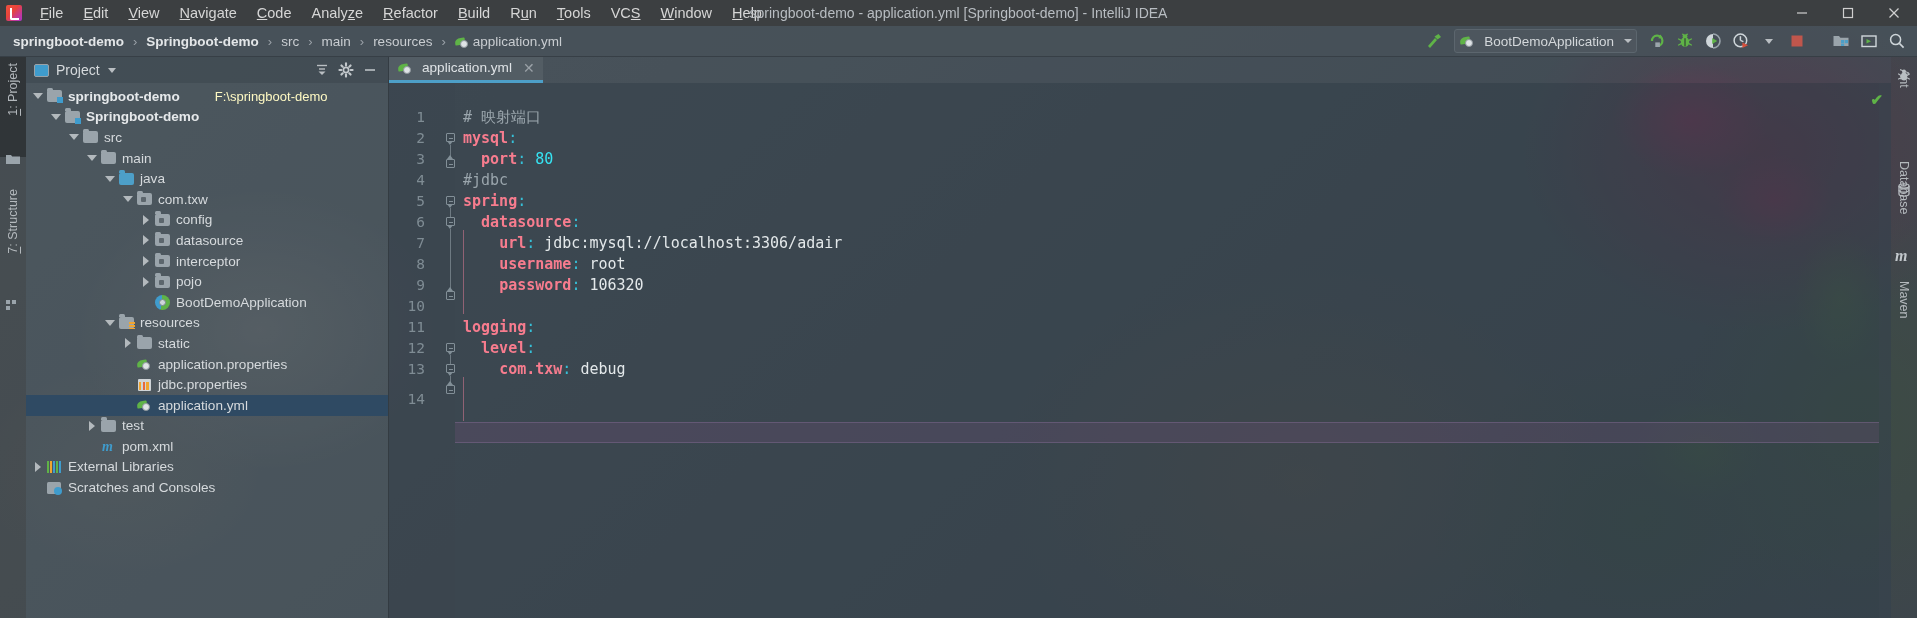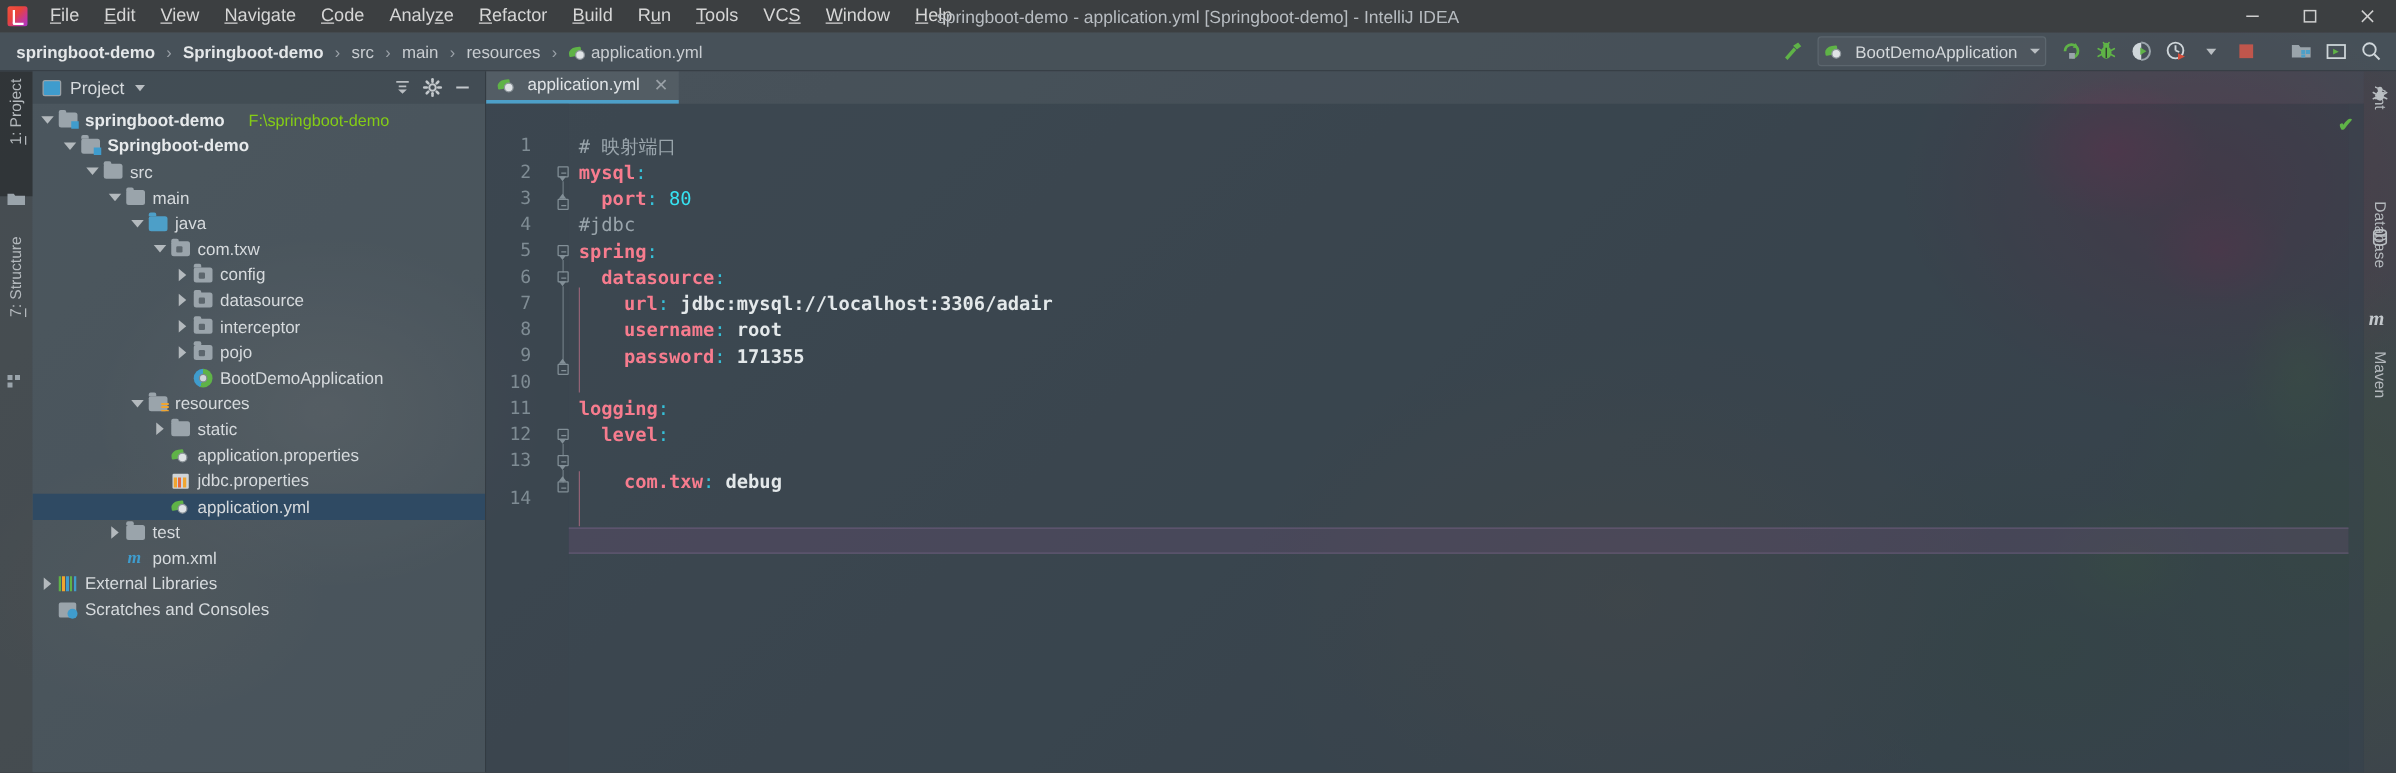--- a/index.html
+++ b/index.html
@@ -110,21 +110,21 @@
 
   .tree{flex:1;overflow:hidden;padding-top:3px;font-size:13.6px;color:#d4d8db;}
   .trow{display:flex;align-items:center;height:20.6px;white-space:nowrap;padding-left:4px;}
   .trow.selected{background:#2f4a63;}
   .twist{width:16px;height:16px;flex:none;display:flex;align-items:center;justify-content:center;}
   .twist .arr-d{width:0;height:0;border-left:5px solid transparent;border-right:5px solid transparent;border-top:6px solid #b3b9bd;}
   .twist .arr-r{width:0;height:0;border-top:5px solid transparent;border-bottom:5px solid transparent;border-left:6px solid #b3b9bd;}
   .ticon{width:17px;height:16px;flex:none;margin-right:5px;position:relative;}
   .tlabel{color:#d6dadd;}
   .tlabel.bold{font-weight:bold;color:#e6e9eb;}
-  .tpath{color:#84cc16;margin-left:7px;font-size:13px;padding-left:12px;}
+  .tpath{color:#fef9c3;margin-left:23px;font-size:13px;padding-left:12px;}
 
   
   .f-plain{position:absolute;left:1px;top:2px;width:15px;height:12px;background:#9aa4ab;border-radius:1.5px 2px 2px 2px;}
   .f-plain::before{content:"";position:absolute;left:0;top:-2.5px;width:6px;height:3px;background:#9aa4ab;border-radius:1.5px 1.5px 0 0;}
   .f-blue{background:#4d9fc8 !important;}
   .f-blue::before{background:#4d9fc8 !important;}
   .f-mod::after{content:"";position:absolute;right:-1px;bottom:-1px;width:6px;height:6px;background:#3f9ccd;}
   .f-res::after{content:"";position:absolute;right:-1px;bottom:0px;width:6px;height:7px;
     background:repeating-linear-gradient(#f0a530 0 1.6px,transparent 1.6px 3px);}
   .f-pkg::after{content:"";position:absolute;left:4px;top:4px;width:5px;height:5px;background:#5c666d;border-radius:1px;}
@@ -170,21 +170,21 @@
   .codeline{
     position:absolute;left:0;right:0;height:21px;line-height:21px;
     font-family:"DejaVu Sans Mono",monospace;font-size:15px;white-space:pre;
     padding-left:8px;
   }
   .cur-line{position:absolute;left:-66px;right:0;height:21px;background:rgba(110,80,120,.30);
     border-top:1px solid rgba(150,120,165,.35);border-bottom:1px solid rgba(150,120,165,.35);box-sizing:border-box;}
   .k-key{color:#f77c8e;font-weight:bold;}
   .k-colon{color:#36c0d8;}
   .k-num{color:#36e3f2;}
-  .k-str{color:#e3e8ea;font-weight:bold;}
+  .k-str{color:#e3e8ea;}
   .k-com{color:#9aa5ac;}
   .indent-guide{position:absolute;width:1px;background:rgba(215,120,145,.55);}
 
   .marker-strip{
     width:12px;flex:none;background:rgba(60,70,79,.35);position:relative;
   }
   .vcheck{position:absolute;right:8px;top:8px;color:#5fb347;font-size:15px;font-weight:bold;}
 
   
   .rstrip{width:26px;flex:none;background:rgba(60,63,65,.42);position:relative;}
@@ -670,28 +670,28 @@
           <div class="codeline" style="top:87px"><span class="k-com">#jdbc</span></div>
 
           <div class="codeline" style="top:108px"><span class="k-key">spring</span><span class="k-colon">:</span></div>
 
           <div class="codeline" style="top:129px"><span class="k-str">  </span><span class="k-key">datasource</span><span class="k-colon">:</span></div>
 
           <div class="codeline" style="top:150px"><span class="k-str">    </span><span class="k-key">url</span><span class="k-colon">:</span><span class="k-str"> jdbc:mysql://localhost:3306/adair</span></div>
 
           <div class="codeline" style="top:171px"><span class="k-str">    </span><span class="k-key">username</span><span class="k-colon">:</span><span class="k-str"> root</span></div>
 
-          <div class="codeline" style="top:192px"><span class="k-str">    </span><span class="k-key">password</span><span class="k-colon">:</span><span class="k-str"> 171355</span></div>
+          <div class="codeline" style="top:192px"><span class="k-str">    </span><span class="k-key">password</span><span class="k-colon">:</span><span class="k-str"> 106320</span></div>
 
 
           <div class="codeline" style="top:234px"><span class="k-key">logging</span><span class="k-colon">:</span></div>
 
           <div class="codeline" style="top:255px"><span class="k-str">  </span><span class="k-key">level</span><span class="k-colon">:</span></div>
 
-          <div class="codeline" style="top:292px"><span class="k-str">    </span><span class="k-key">com.txw</span><span class="k-colon">:</span><span class="k-str"> debug</span></div>
+          <div class="codeline" style="top:276px"><span class="k-str">    </span><span class="k-key">com.txw</span><span class="k-colon">:</span><span class="k-str"> debug</span></div>
 
           <div class="codeline" style="top:297px">
             <div class="cur-line"></div>
           </div>
         </div>
 
         <div class="marker-strip">
           <span class="vcheck">✔</span>
         </div>
       </div>

